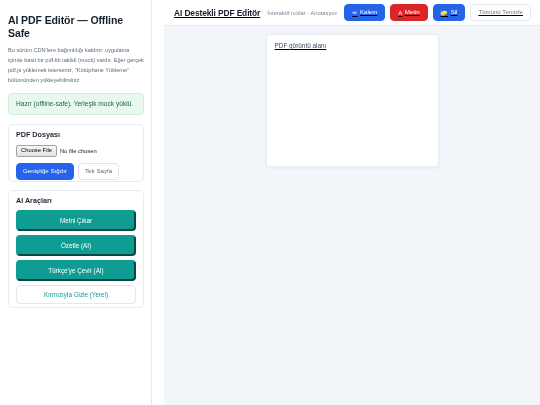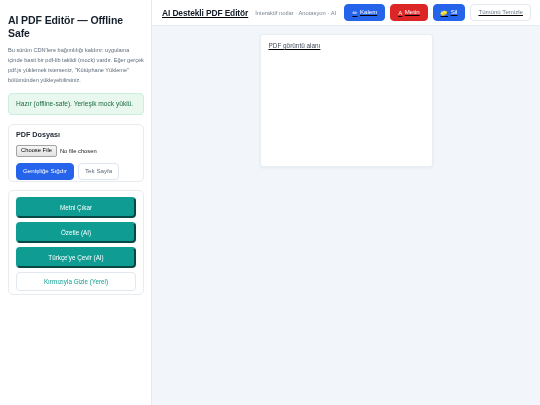--- a/index.html
+++ b/index.html
@@ -9,20 +9,21 @@
     overflow: hidden;
     background: #ffffff;
     font-family: "Liberation Sans", sans-serif;
     -webkit-font-smoothing: antialiased;
   }
   #app {
     width: 540px; height: 405px;
     display: flex;
     flex-direction: row;
     background: #ffffff;
+    gap: 12px;
   }
 
   
   #sidebar {
     width: 152px;
     height: 405px;
     flex: 0 0 152px;
     background: #ffffff;
     border-right: 1px solid #e6ebf1;
     padding: 8px 7px 0 8px;
@@ -229,20 +230,21 @@
         <span class="file-none">No file chosen</span>
       </div>
       <div class="btn-row">
         <button class="btn btn-primary">Genişliğe Sığdır</button>
         <button class="btn btn-ghost">Tek Sayfa</button>
       </div>
     </div>
 
 
     <div class="card">
+      <div class="card-head">AI Araçları</div>
       <button class="btn-teal">Metni Çıkar</button>
       <button class="btn-teal">Özetle (AI)</button>
       <button class="btn-teal">Türkçe'ye Çevir (AI)</button>
       <button class="btn-outline-teal">Kırmızıyla Gizle (Yerel)</button>
 
     </div>
 
   </aside>
 
   <section id="main">

